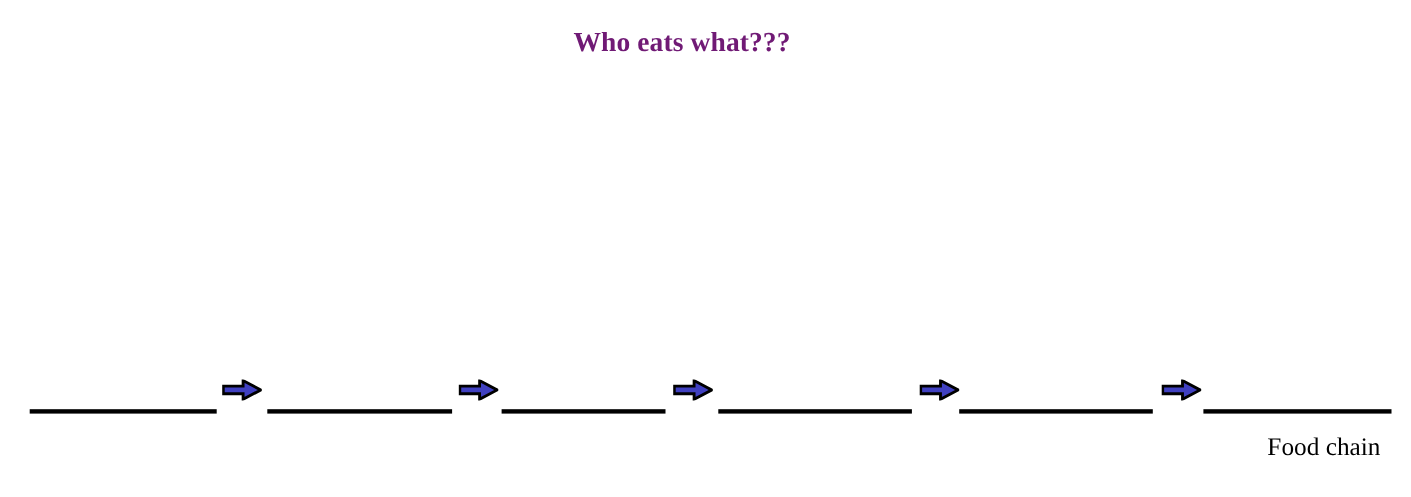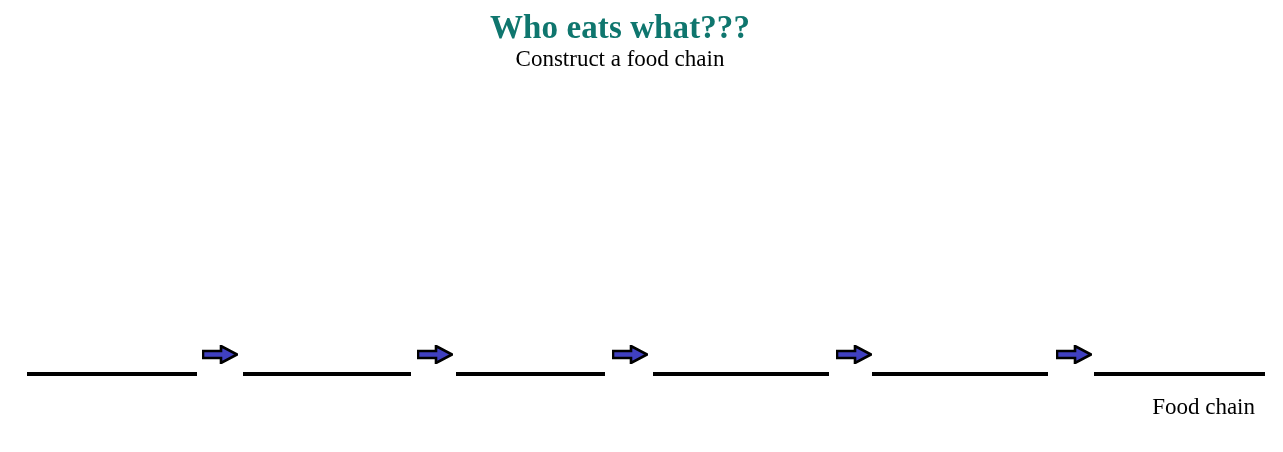--- a/index.html
+++ b/index.html
@@ -20,25 +20,25 @@
   .heading {
     position: absolute;
     top: 12px;
     left: 0;
     width: 1240px;
     text-align: center;
   }
   .title {
     font-family: "Liberation Serif", "DejaVu Serif", serif;
     font-weight: bold;
-    font-size: 33px;
+    font-size: 25px;
     line-height: 30px;
     letter-spacing: 0.1px;
-    color: #0f766e;
-    margin: 0;
+    color: #701a75;
+    margin: 12px;
   }
   .subtitle {
     font-family: "Liberation Serif", "DejaVu Serif", serif;
     font-weight: normal;
     font-size: 23px;
     line-height: 30px;
     color: #000000;
     margin: 0;
     padding-top: 2px;
   }
@@ -80,21 +80,20 @@
     font-size: 23px;
     line-height: 30px;
     color: #000000;
   }
 </style>
 </head>
 <body>
 
 <div class="heading">
   <div class="title">Who eats what???</div>
-  <div class="subtitle">Construct a food chain</div>
 </div>
 
 <div class="chain-area">
 
   <div class="chain-slot" style="left:27px;  width:170px;"></div>
   <div class="chain-slot" style="left:243px; width:168px;"></div>
   <div class="chain-slot" style="left:456px; width:149px;"></div>
   <div class="chain-slot" style="left:653px; width:176px;"></div>
   <div class="chain-slot" style="left:872px; width:176px;"></div>
   <div class="chain-slot" style="left:1094px;width:171px;"></div>

